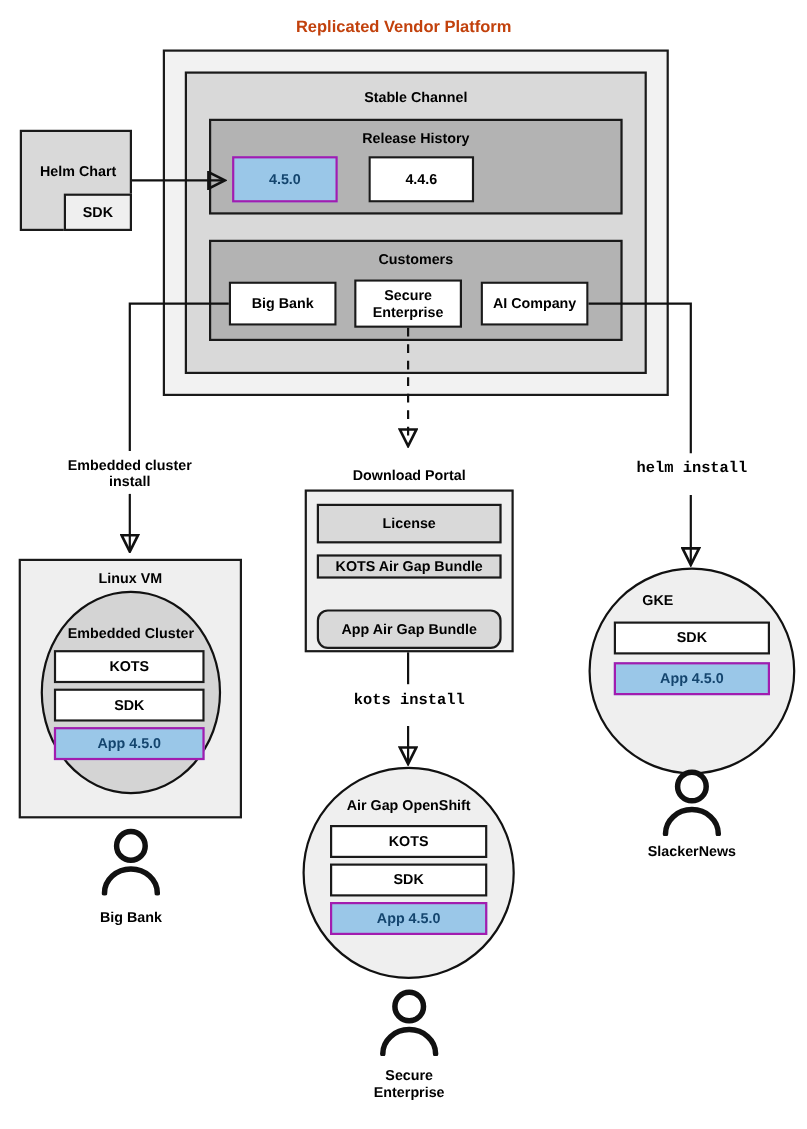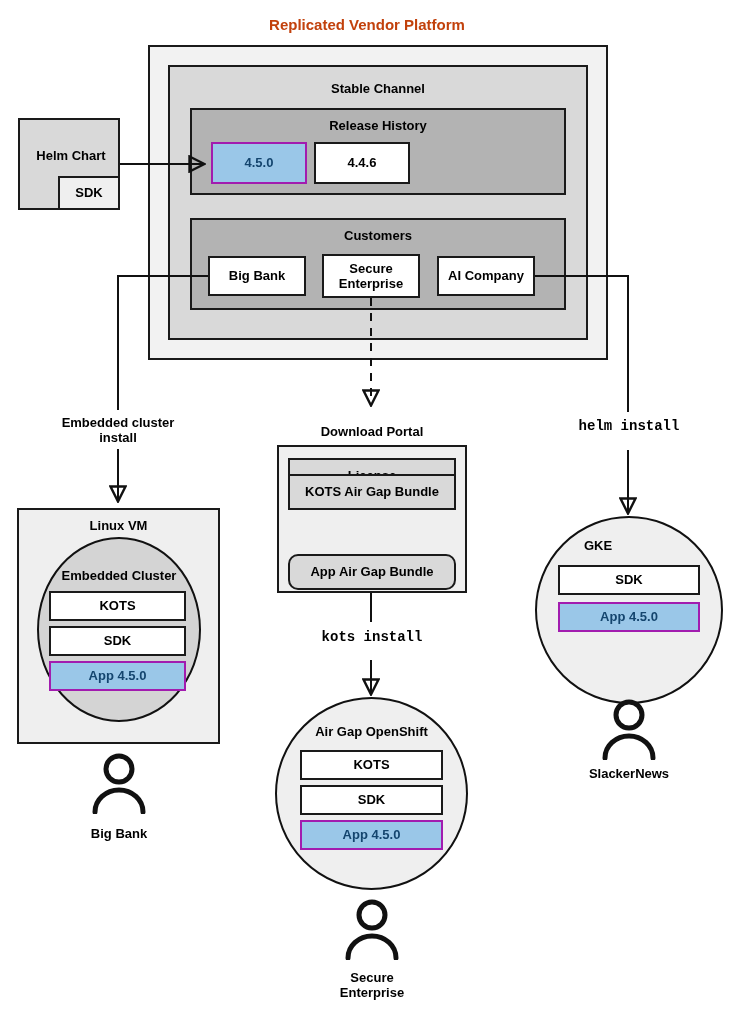--- a/index.html
+++ b/index.html
@@ -36,21 +36,21 @@
 
   <div class="node bx grp-mid" style="left:168px;top:65px;width:420px;height:275px;"></div>
   <div class="ttl lbl" style="left:168px;top:81px;width:420px;">Stable Channel</div>
 
   <div class="node bx grp-inner" style="left:190px;top:108px;width:376px;height:87px;"></div>
   <div class="ttl lbl" style="left:190px;top:118px;width:376px;">Release History</div>
 
   <div class="node bx blue" style="left:211px;top:142px;width:96px;height:42px;">
     <span class="lbl" style="color:#14456e">4.5.0</span>
   </div>
-  <div class="node bx white" style="left:314px;top:142px;width:96px;height:42px;text-align:right;">
+  <div class="node bx white" style="left:335px;top:142px;width:96px;height:42px;text-align:right;">
     <span class="lbl">4.4.6</span>
   </div>
 
   <div class="node bx grp-inner" style="left:190px;top:218px;width:376px;height:92px;"></div>
   <div class="ttl lbl" style="left:190px;top:228px;width:376px;">Customers</div>
 
   <div class="node bx white" style="left:208px;top:256px;width:98px;height:40px;">
     <span class="lbl">Big Bank</span>
   </div>
   <div class="node bx white" style="left:322px;top:254px;width:98px;height:44px;">
@@ -74,21 +74,21 @@
   <div class="ttl mono" style="left:548px;top:418px;width:162px;">helm install</div>
 
   <div class="ttl mono" style="left:291px;top:629px;width:162px;">kots install</div>
 
   <div class="ttl lbl" style="left:281px;top:424px;width:182px;">Download Portal</div>
   <div class="node bx vlgrey" style="left:277px;top:445px;width:190px;height:148px;"></div>
 
   <div class="node bx lgrey" style="left:288px;top:458px;width:168px;height:36px;">
     <span class="lbl">License</span>
   </div>
-  <div class="node bx lgrey" style="left:288px;top:474px;width:168px;height:36px;">
+  <div class="node bx lgrey" style="left:288px;top:504px;width:168px;height:22px;">
     <span class="lbl">KOTS Air Gap Bundle</span>
   </div>
   <div class="node bx lgrey" style="left:288px;top:554px;width:168px;height:36px;border-radius:10px;">
     <span class="lbl">App Air Gap Bundle</span>
   </div>
 
   <div class="node bx vlgrey" style="left:17px;top:508px;width:203px;height:236px;"></div>
   <div class="ttl lbl" style="left:17px;top:518px;width:203px;">Linux VM</div>
   <div class="ellipse" style="position:absolute;left:37px;top:537px;width:164px;height:185px;background:#d4d4d4;border:2.5px solid #111;box-sizing:border-box;"></div>
   <div class="ttl lbl" style="left:37px;top:568px;width:164px;">Embedded Cluster</div>

